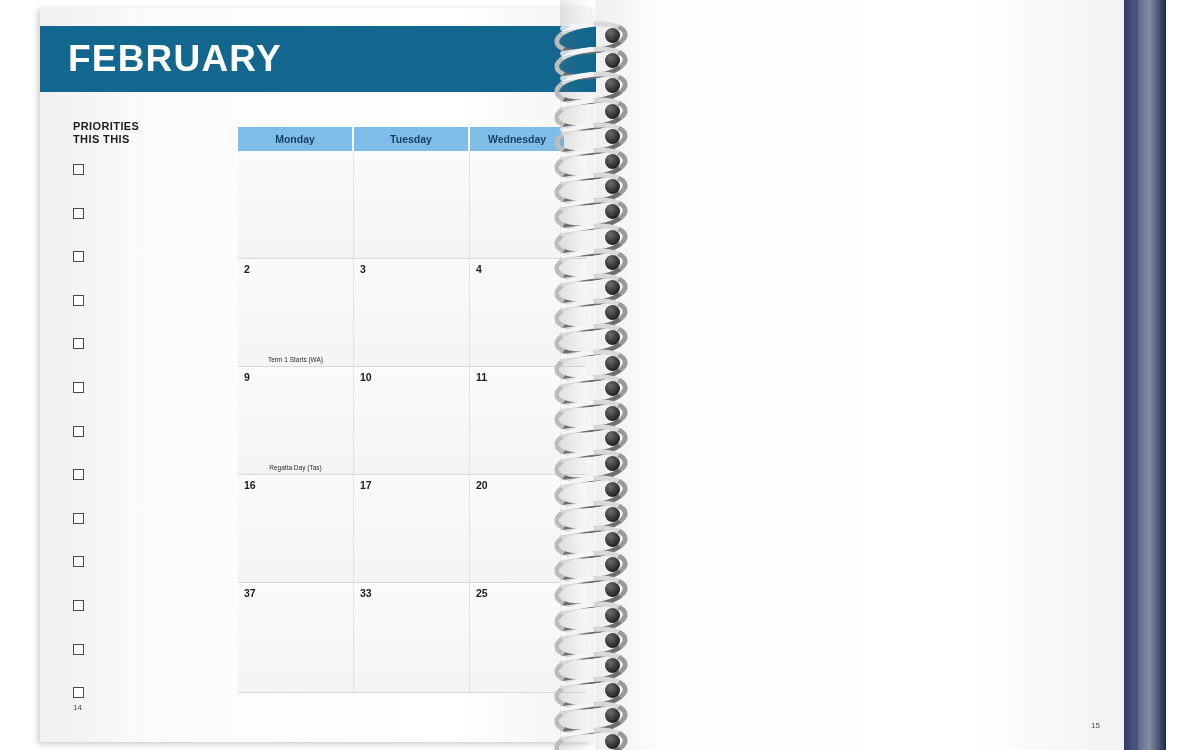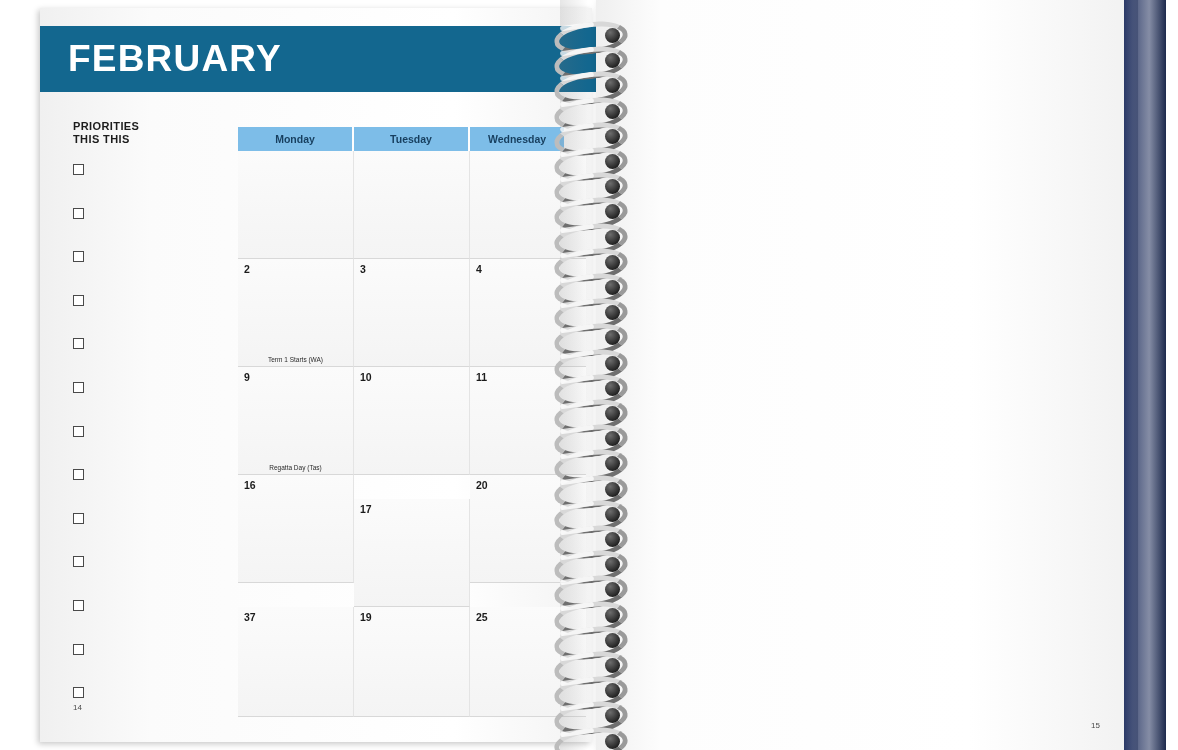--- a/index.html
+++ b/index.html
@@ -354,33 +354,33 @@
               <div class="daynum">10</div>
             </div>
             <div class="cell last" style="width: 116px; height: 108px;">
               <div class="daynum">11</div>
             </div>
           </div>
           <div class="week-row">
             <div class="cell" style="width: 116px; height: 108px;">
               <div class="daynum">16</div>
             </div>
-            <div class="cell" style="width: 116px; height: 108px; margin-top: 24px;">
+            <div class="cell" style="width: 116px; height: 108px;">
               <div class="daynum">17</div>
             </div>
             <div class="cell last" style="width: 116px; height: 108px;">
               <div class="daynum">20</div>
             </div>
           </div>
           <div class="week-row">
             <div class="cell" style="width: 116px; height: 110px;">
               <div class="daynum">37</div>
             </div>
             <div class="cell" style="width: 116px; height: 110px;">
-              <div class="daynum">19</div>
+              <div class="daynum">33</div>
             </div>
             <div class="cell last" style="width: 116px; height: 110px;">
               <div class="daynum">25</div>
             </div>
           </div>
         </div>
     </div>
 
     <div class="pagenum pagenum-left">14</div>
   </div>

